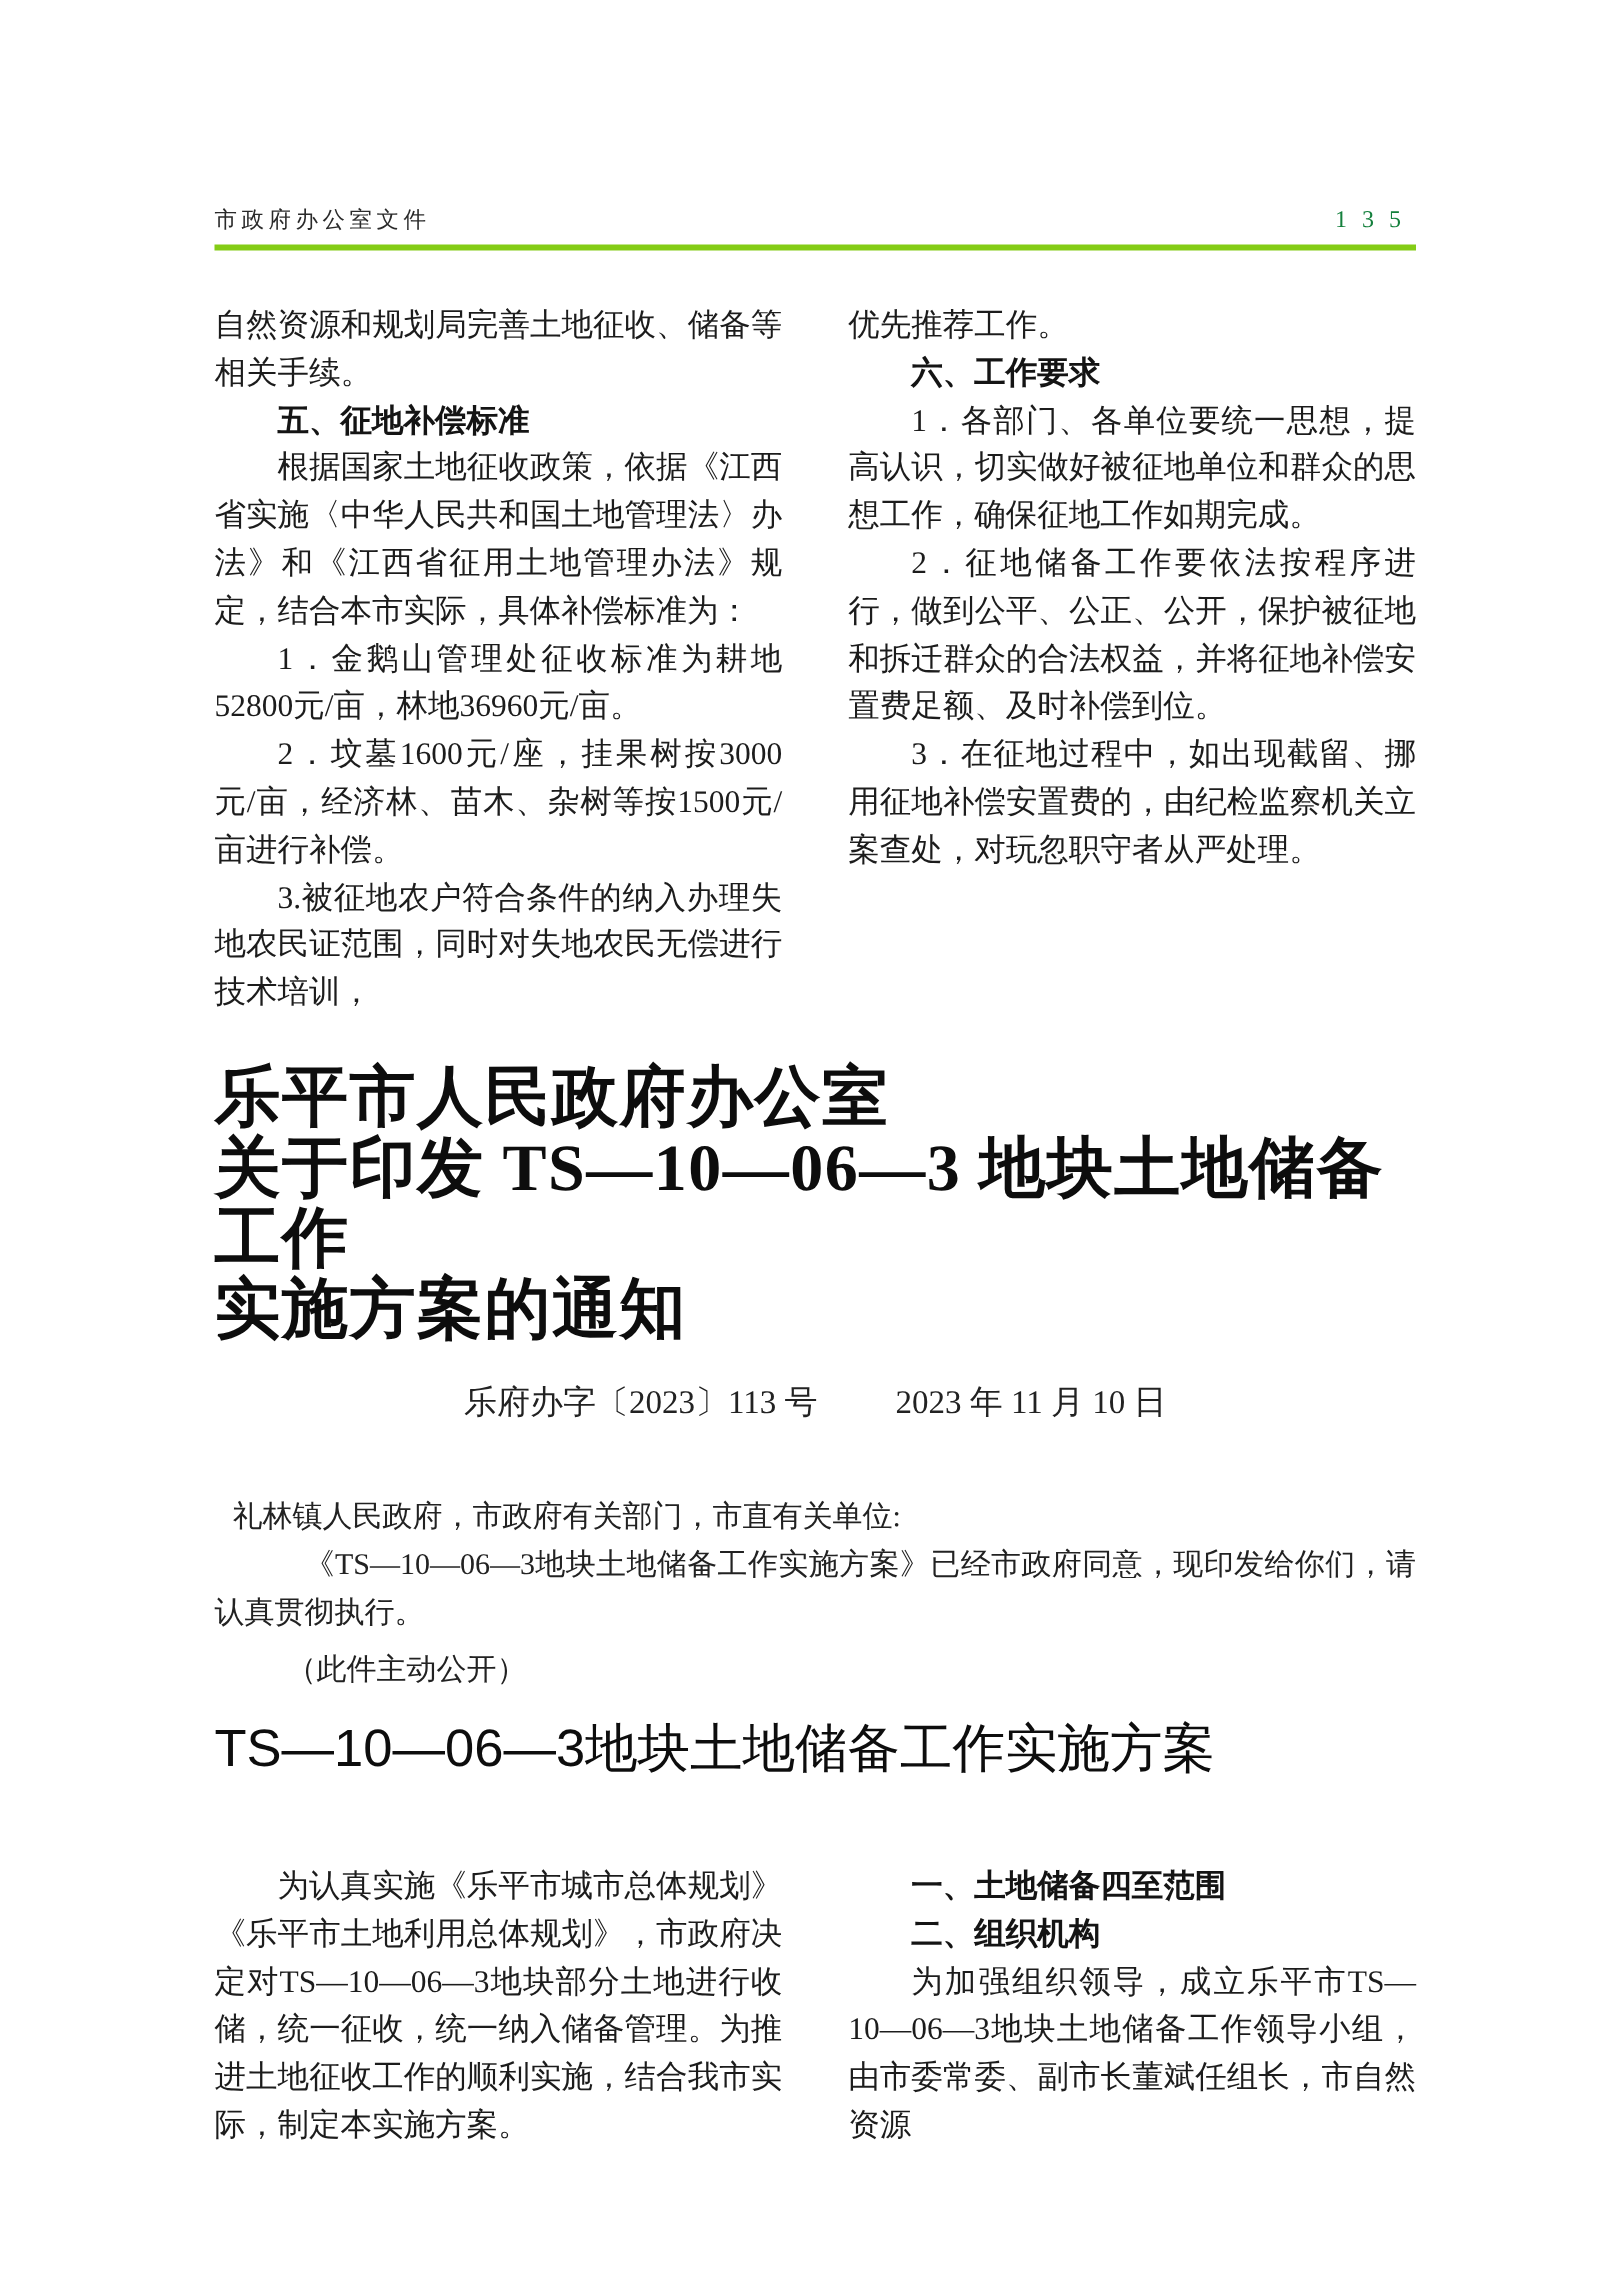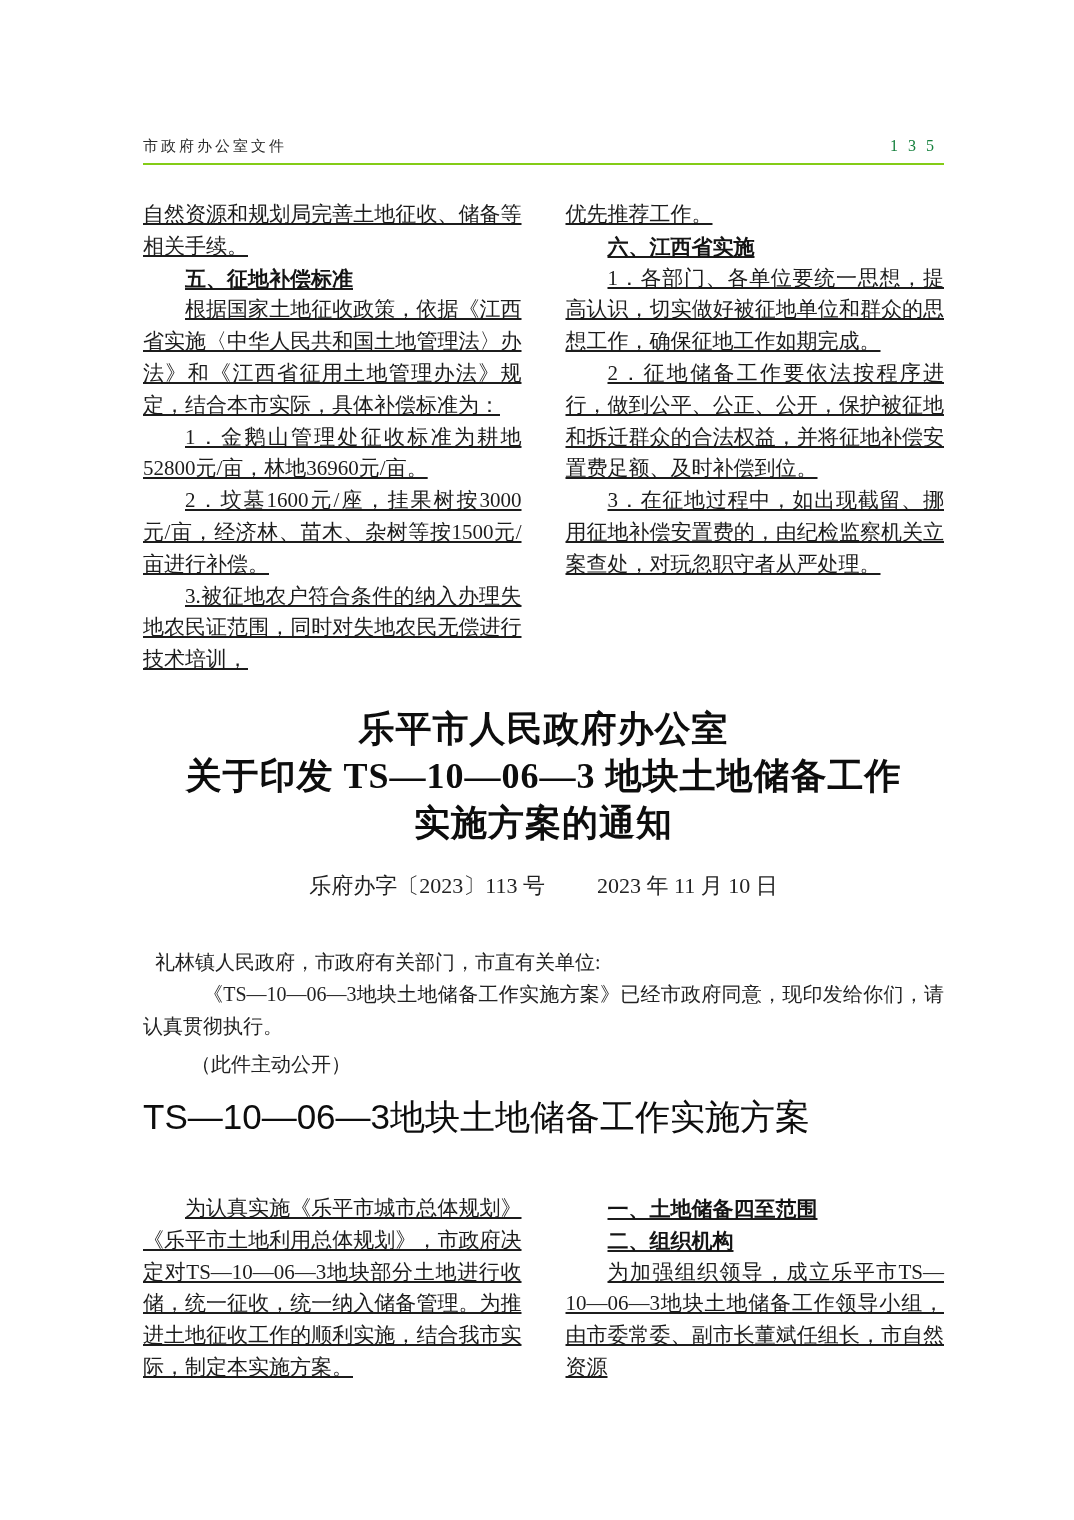--- a/index.html
+++ b/index.html
@@ -9,29 +9,29 @@
     margin:0 auto;
     background:#ffffff;
     color:#1c1c1c;
     font-family:"Liberation Serif","DejaVu Serif",serif;
     overflow:hidden;
   }
   .content { position:absolute; left:143px; top:137px; width:801px; }
 
   
   .doc-header {
-    display:flex; justify-content:space-between; 
-    border-bottom:2px solid #84cc16;
+    display:flex; justify-content:space-between; align-items:flex-end;
+    border-bottom:4px solid #84cc16;
     padding-bottom:7px;
   }
   .hdr-label { font-size:15px; letter-spacing:3px; color:#2a2a2a; }
   .hdr-pageno { font-size:16px; letter-spacing:10px; color:#15803d; }
 
   
-  .cols { display:flex; gap:44px;text-decoration:underline; }
+  .cols { display:flex; gap:44px; }
   .top-cols { margin-top:34px; }
   .plan-cols { margin-top:53px; }
   .col { flex:1 1 0; min-width:0; }
 
   .para, .heading {
     margin:0;
     font-size:21px;
     line-height:31.8px;
     text-indent:2em;
   }
@@ -40,23 +40,23 @@
   .heading {
     font-family:"Liberation Sans","DejaVu Sans",sans-serif;
     font-weight:bold;
     text-align:left;
     color:#141414;
   }
 
   
   .notice-title {
     margin-top:30px;
-    text-align:center;
+    text-align:left;
     font-weight:bold;
-    font-size:36px;
+    font-size:44px;
     line-height:47px;
     color:#0d0d0d;
     letter-spacing:1px;
   }
 
   
   .doc-line {
     margin-top:24px;
     display:flex; justify-content:center; gap:52px;
     font-size:22px; line-height:30px;
@@ -103,21 +103,21 @@
       <p class="para no-indent">自然资源和规划局完善土地征收、储备等相关手续。</p>
           <p class="heading">五、征地补偿标准</p>
           <p class="para">根据国家土地征收政策，依据《江西省实施〈中华人民共和国土地管理法〉办法》和《江西省征用土地管理办法》规定，结合本市实际，具体补偿标准为：</p>
           <p class="para">1．金鹅山管理处征收标准为耕地52800元/亩，林地36960元/亩。</p>
           <p class="para">2．坟墓1600元/座，挂果树按3000元/亩，经济林、苗木、杂树等按1500元/亩进行补偿。</p>
           <p class="para">3.被征地农户符合条件的纳入办理失地农民证范围，同时对失地农民无偿进行技术培训，</p>
         </div>
       <div class="col">
 
       <p class="para no-indent">优先推荐工作。</p>
-          <p class="heading">六、江西省实施</p>
+          <p class="heading">六、工作要求</p>
           <p class="para">1．各部门、各单位要统一思想，提高认识，切实做好被征地单位和群众的思想工作，确保征地工作如期完成。</p>
           <p class="para">2．征地储备工作要依法按程序进行，做到公平、公正、公开，保护被征地和拆迁群众的合法权益，并将征地补偿安置费足额、及时补偿到位。</p>
           <p class="para">3．在征地过程中，如出现截留、挪用征地补偿安置费的，由纪检监察机关立案查处，对玩忽职守者从严处理。</p>
         </div>
     </div>
 
     <div class="notice-title">
       <div>乐平市人民政府办公室</div>
       <div>关于印发 TS—10—06—3 地块土地储备工作</div>
       <div>实施方案的通知</div>

